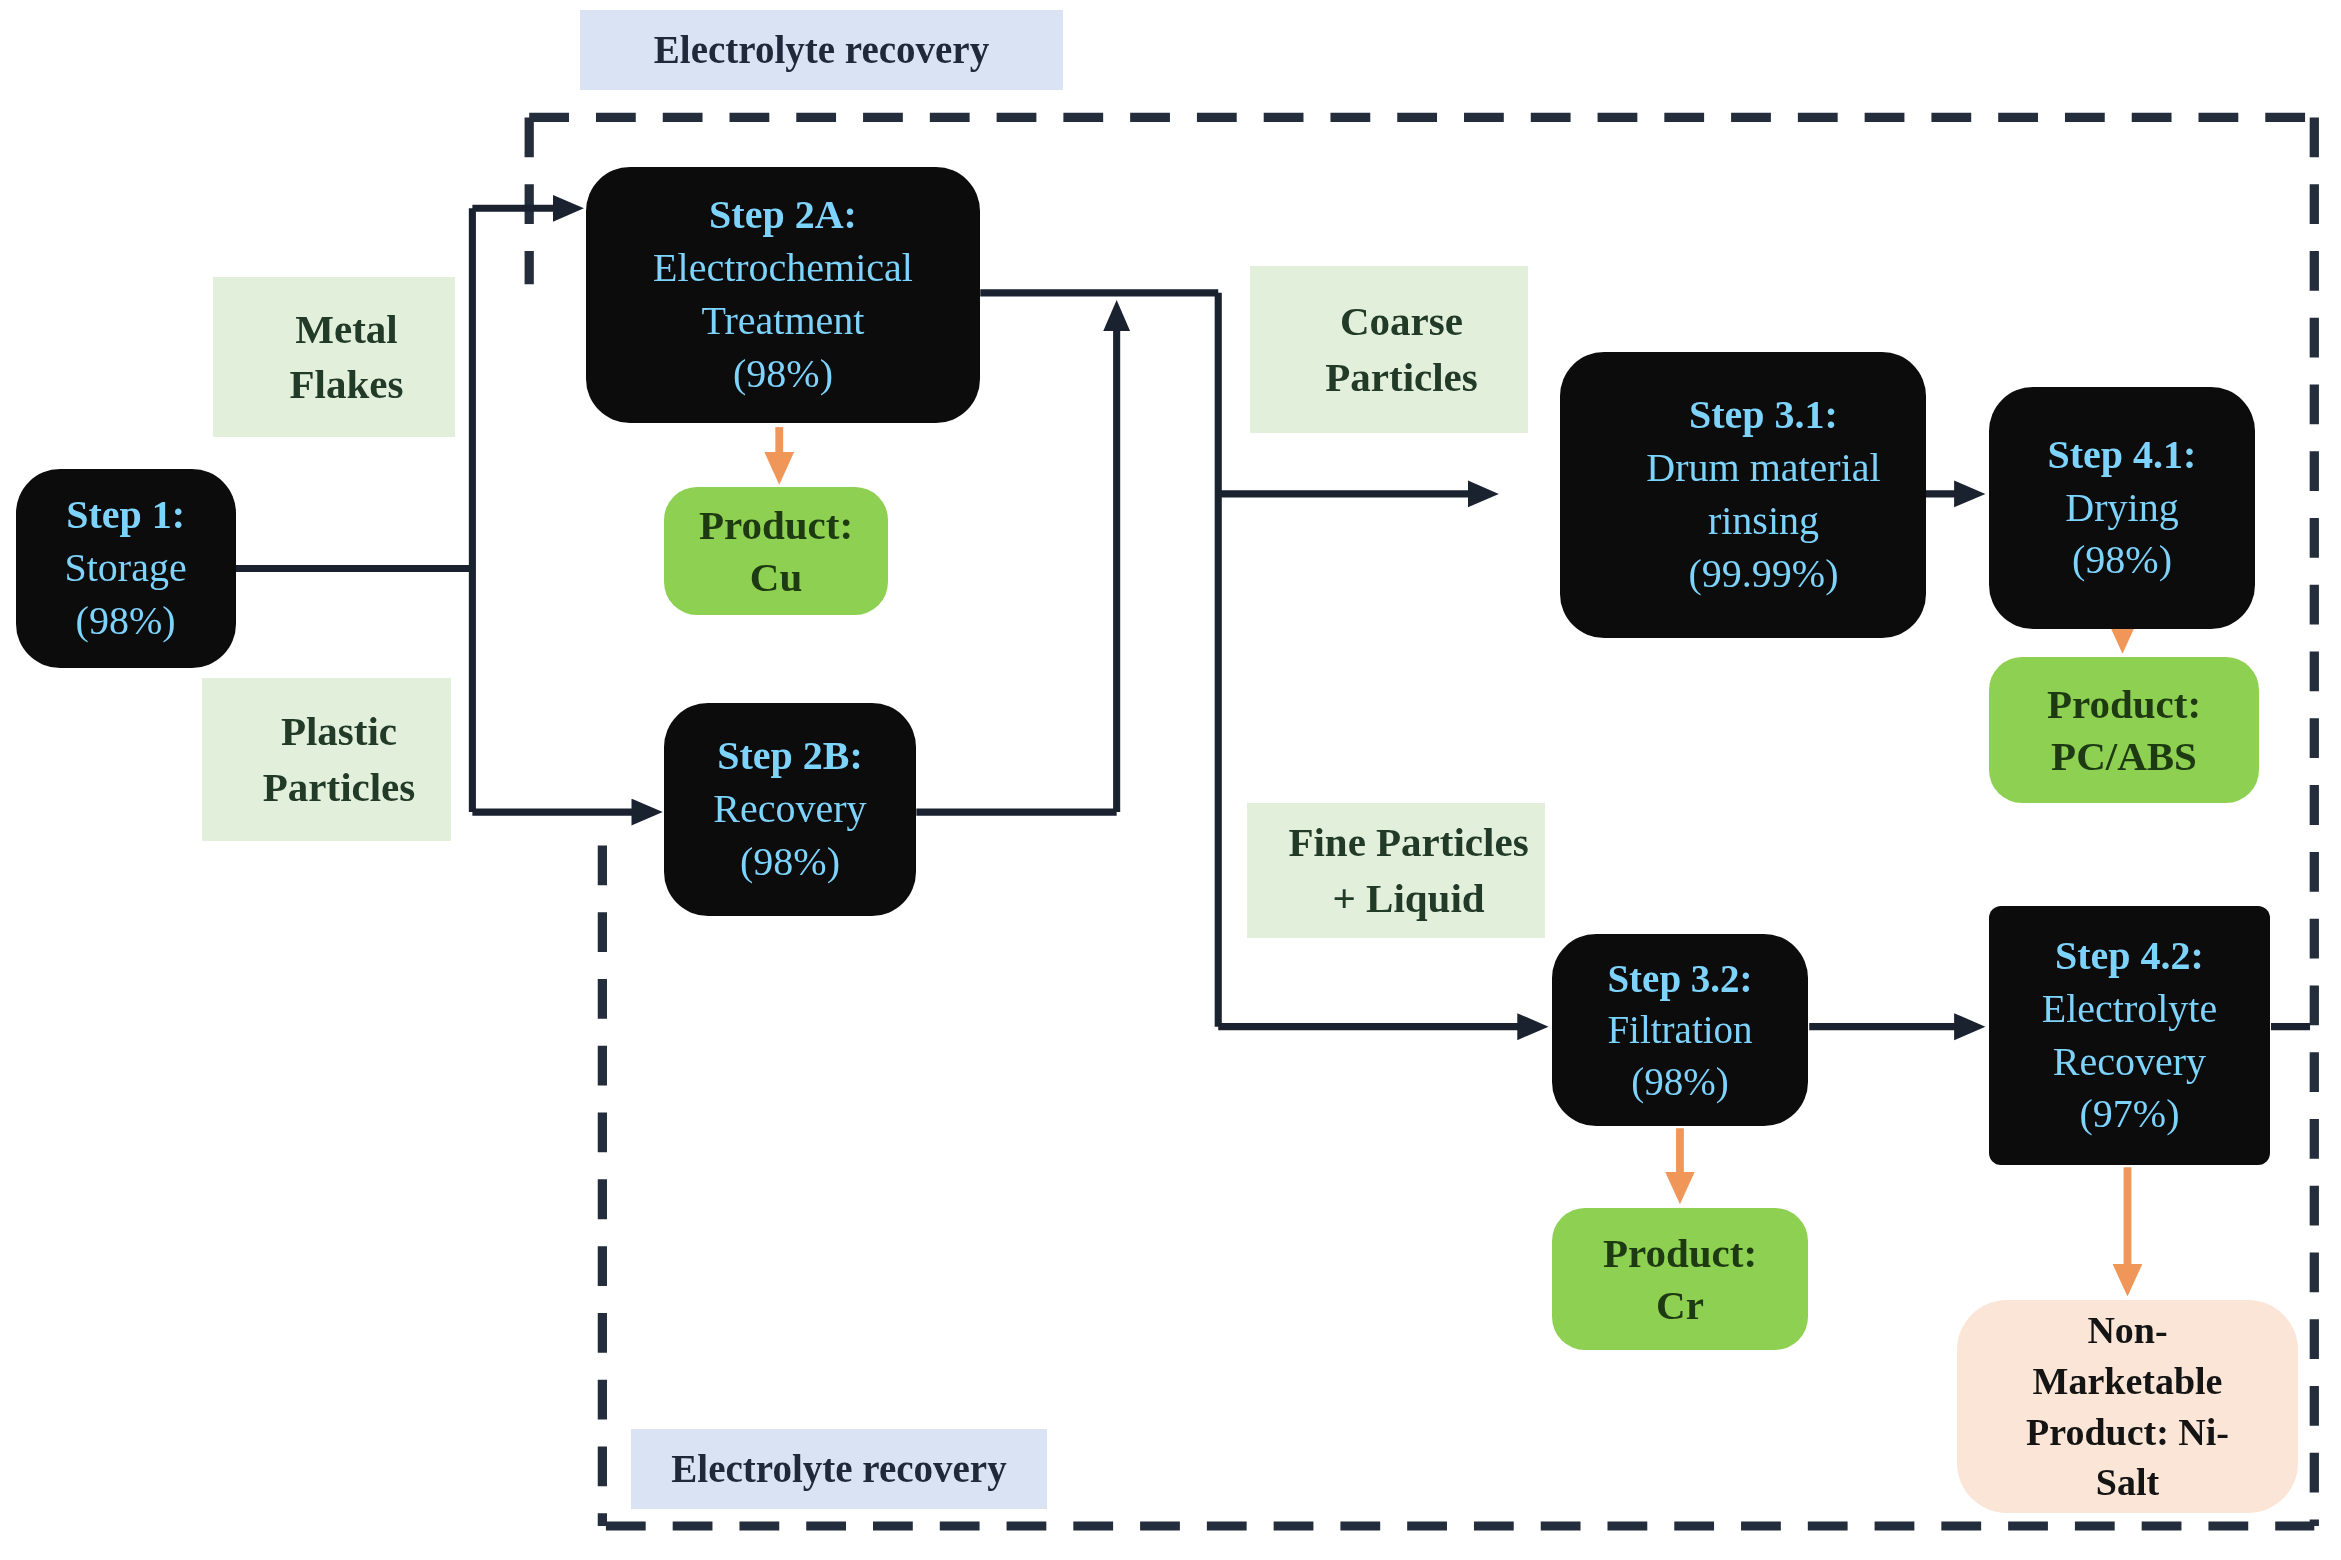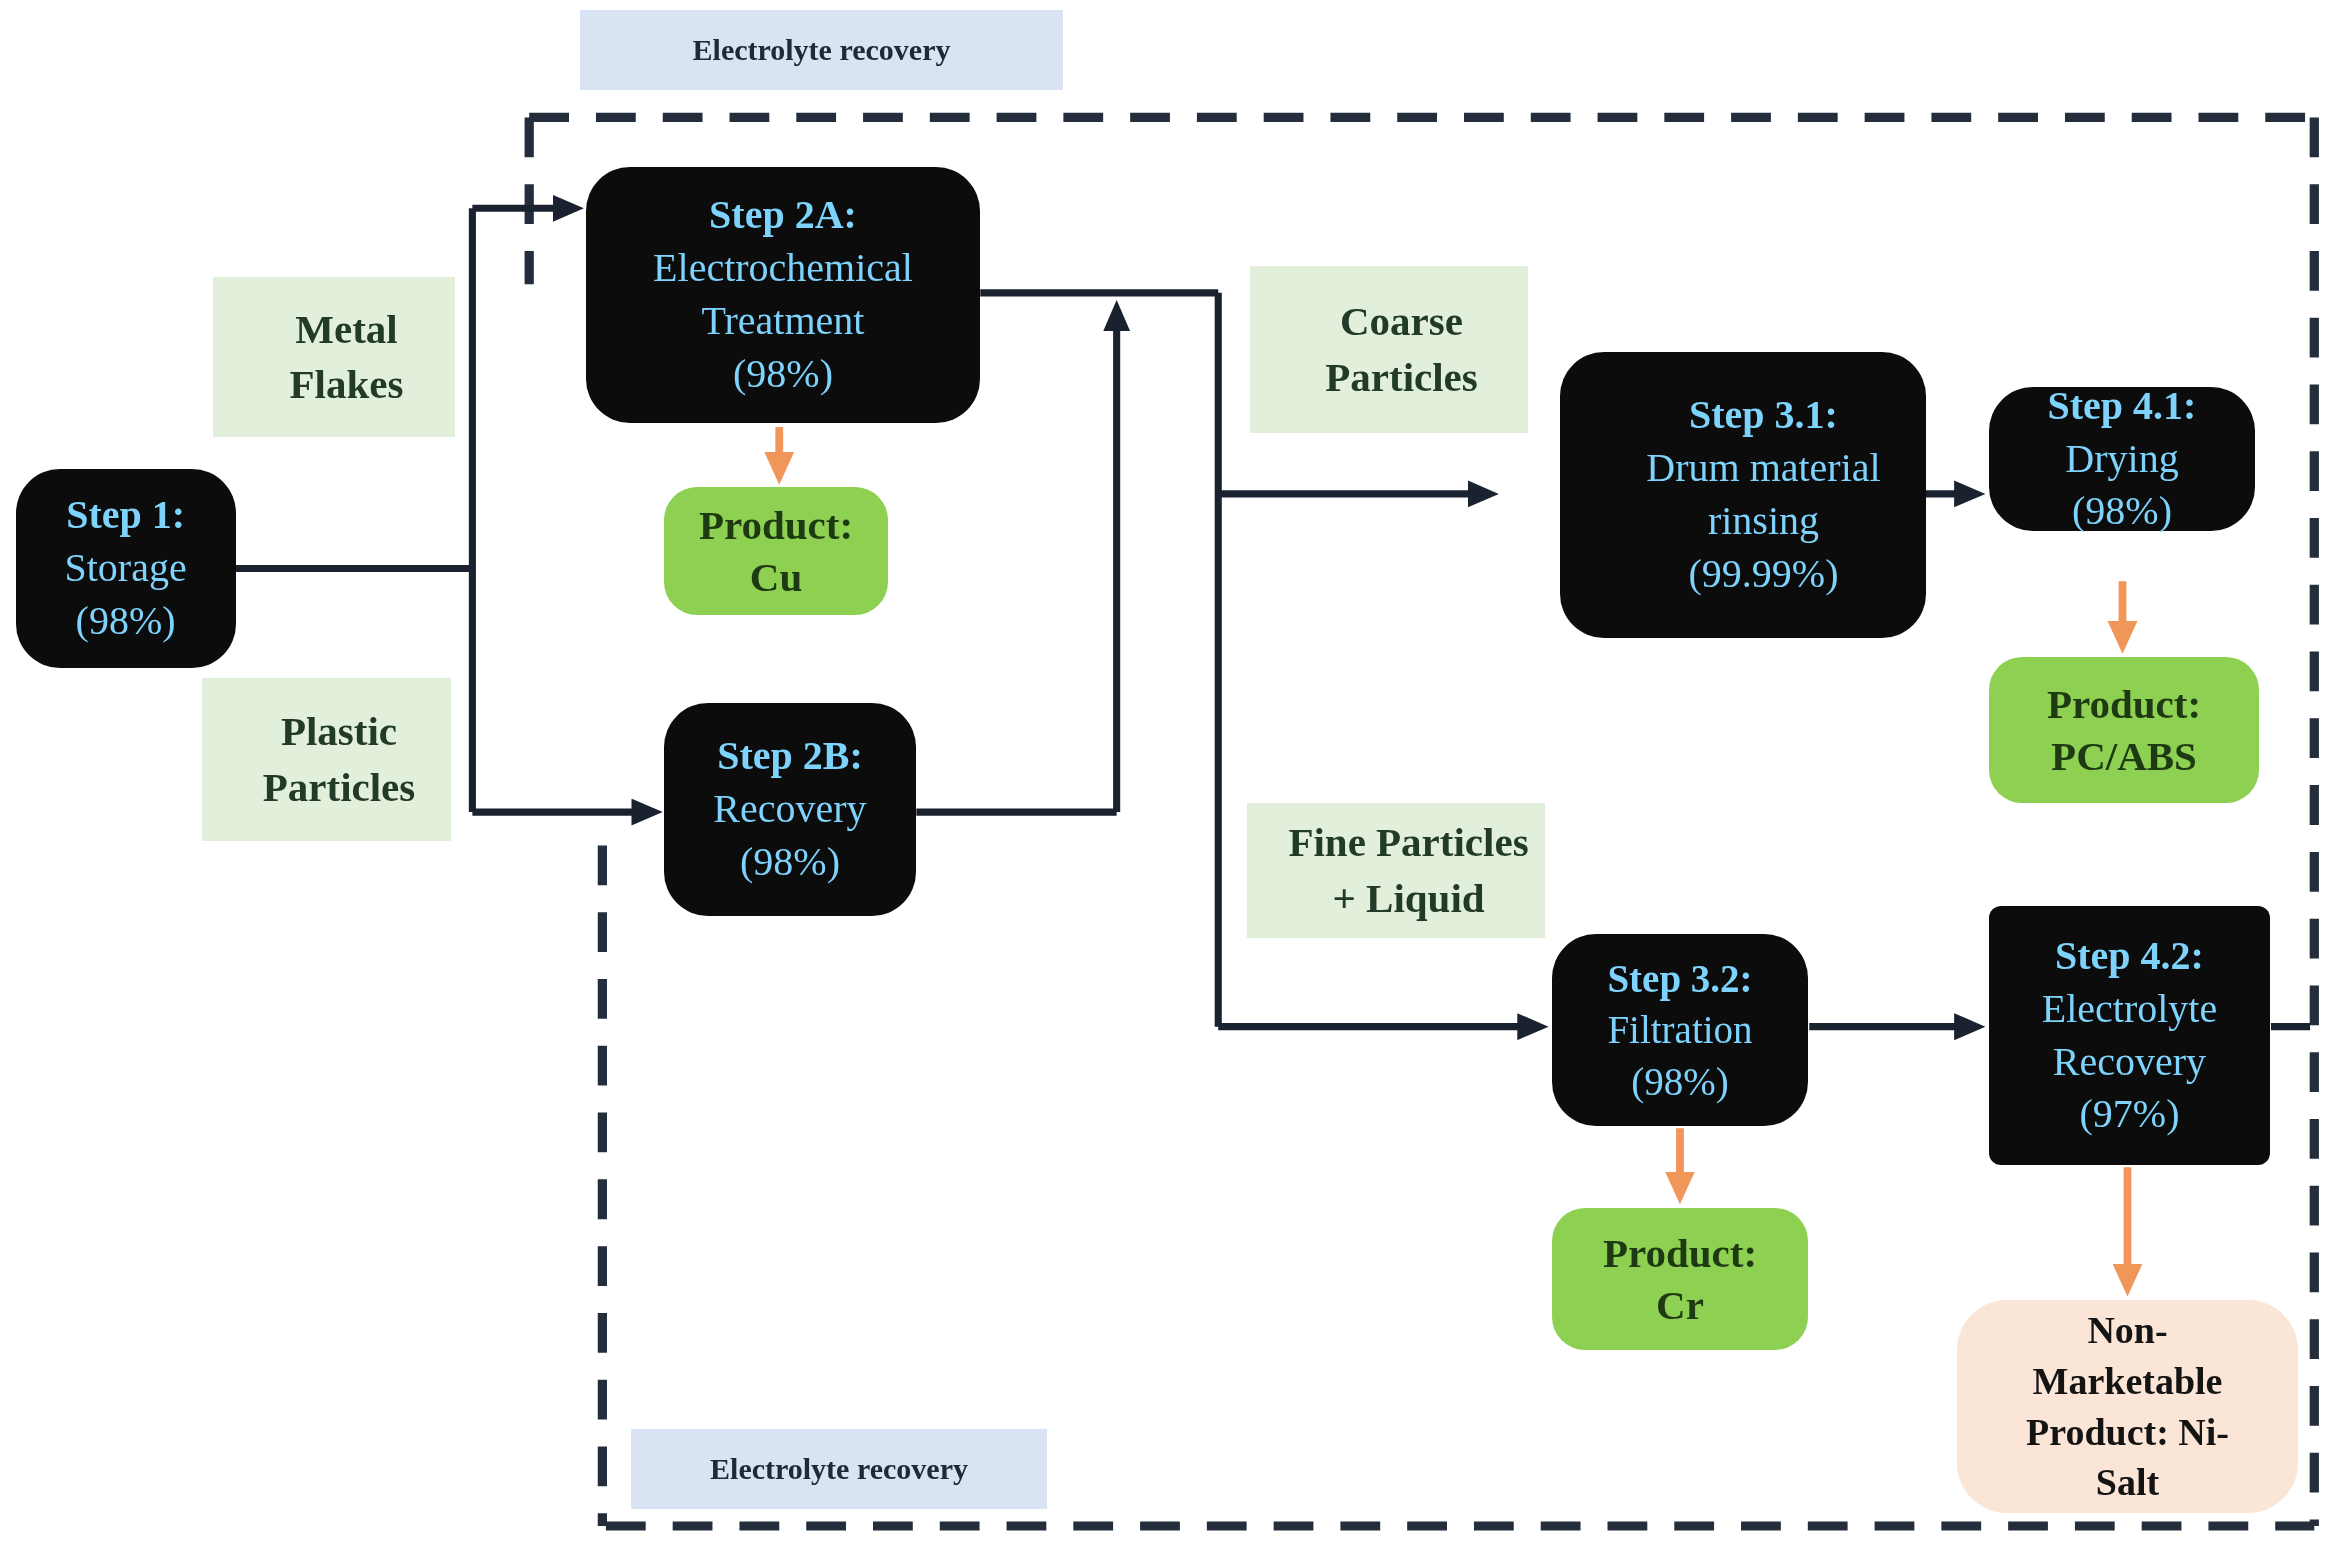--- a/index.html
+++ b/index.html
@@ -24,21 +24,21 @@
          font-size:40px;line-height:1.32;}
   .black .t{font-weight:bold;}
   .product{background:var(--product-green);color:#1e3a12;border-radius:33px;
            font-size:41px;font-weight:bold;line-height:1.28;}
   .peach{background:var(--peach);color:#141414;border-radius:50px;
          font-size:38px;font-weight:bold;line-height:1.33;}
   .tag{position:absolute;display:flex;flex-direction:column;justify-content:center;
        align-items:center;text-align:center;box-sizing:border-box;}
   .tag.green{background:var(--label-green);color:#223b28;font-size:41px;
              font-weight:bold;line-height:1.35;padding-left:25px;}
-  .tag.blue{background:var(--label-blue);color:#20293a;font-size:30px;
+  .tag.blue{background:var(--label-blue);color:#20293a;font-size:39px;
             font-weight:600;line-height:1.2;}
 </style>
 </head>
 <body>
 
 <div id="canvas">
 
   <svg id="wires" viewBox="0 0 3297 2197" xmlns="http://www.w3.org/2000/svg">
     <defs>
       <marker id="mb" markerUnits="userSpaceOnUse" markerWidth="50" markerHeight="42" refX="4" refY="19" orient="auto">
@@ -124,21 +124,21 @@
     <div>(98%)</div>
   </div>
 
   <div class="node black" style="left:1560px;top:352px;width:366px;height:286px;padding-left:41px;">
     <div class="t">Step 3.1:</div>
     <div>Drum material</div>
     <div>rinsing</div>
     <div>(99.99%)</div>
   </div>
 
-  <div class="node black" style="left:1989px;top:387px;width:266px;height:144px;font-size:40px;">
+  <div class="node black" style="left:1989px;top:387px;width:266px;height:242px;font-size:40px;">
     <div class="t">Step 4.1:</div>
     <div>Drying</div>
     <div>(98%)</div>
   </div>
 
   <div class="node black" style="left:1552px;top:934px;width:256px;height:192px;font-size:39px;">
     <div class="t">Step 3.2:</div>
     <div>Filtration</div>
     <div>(98%)</div>
   </div>

